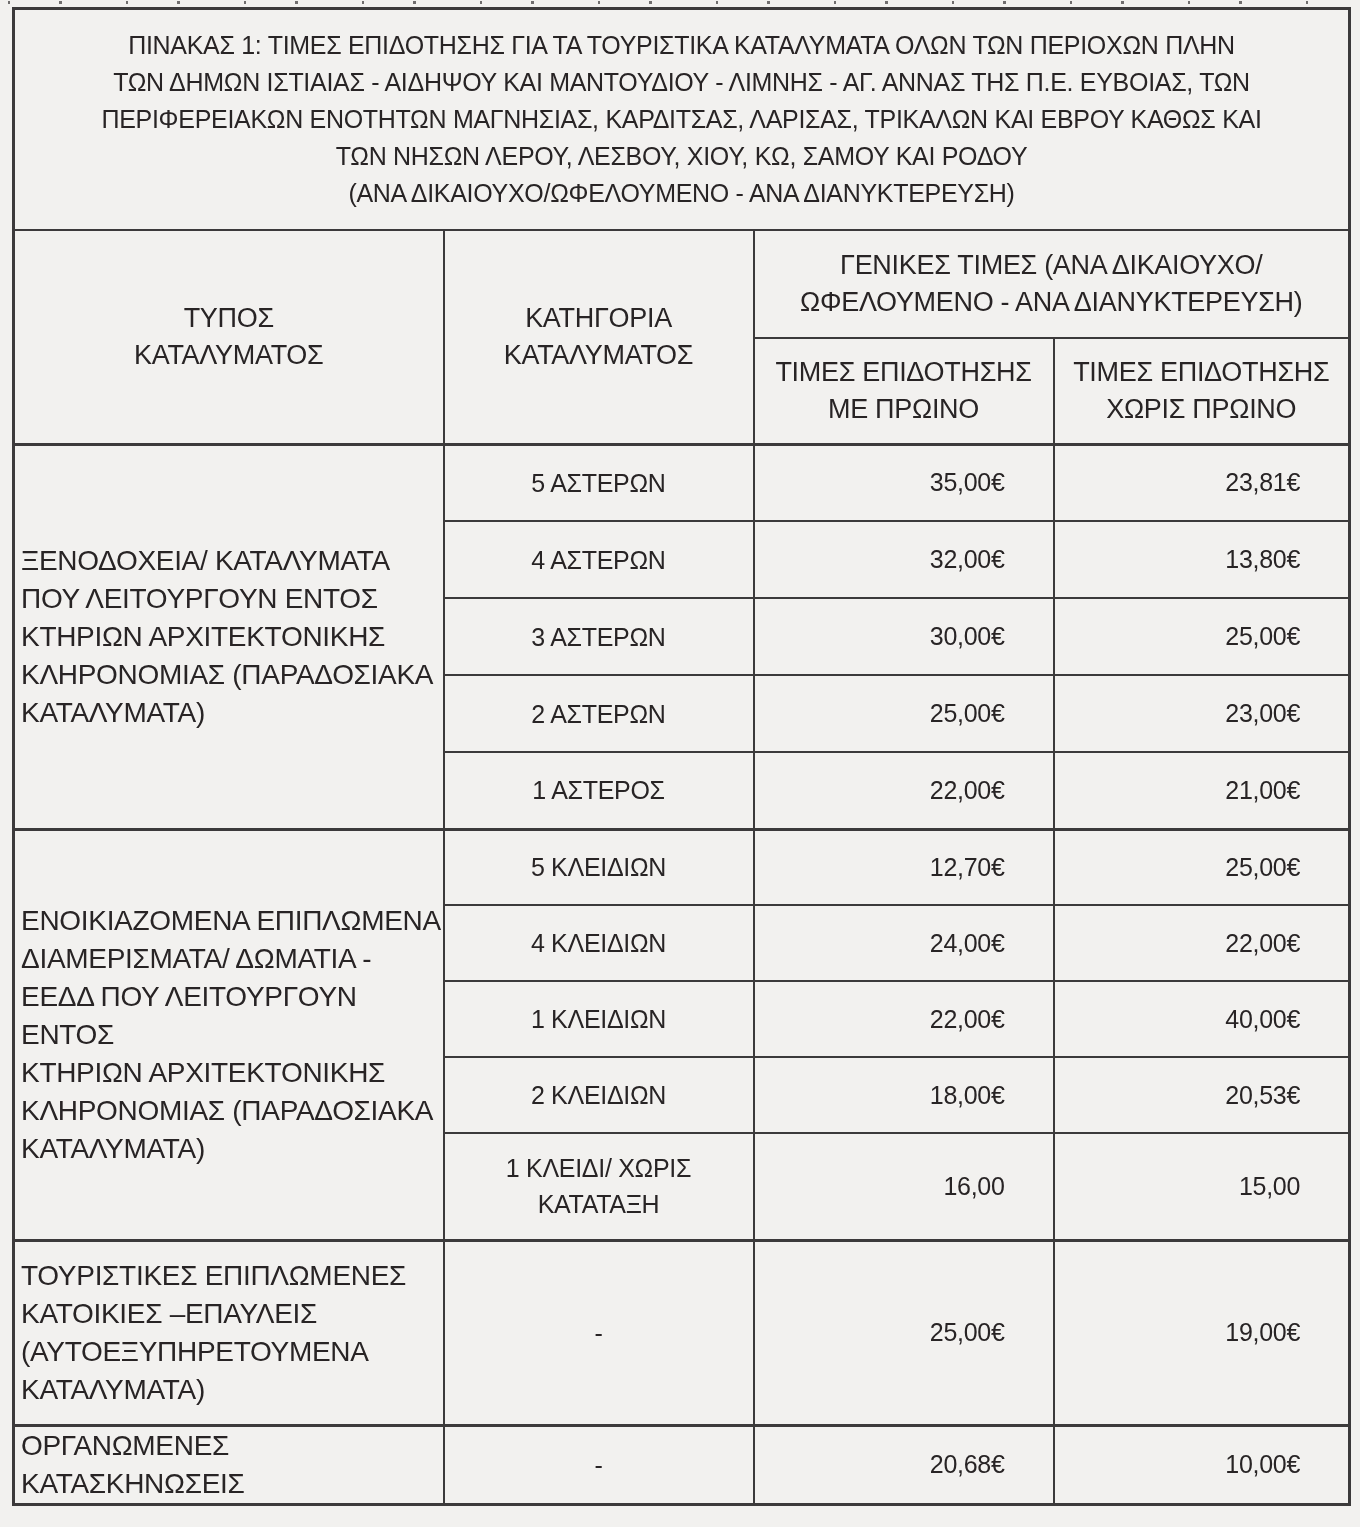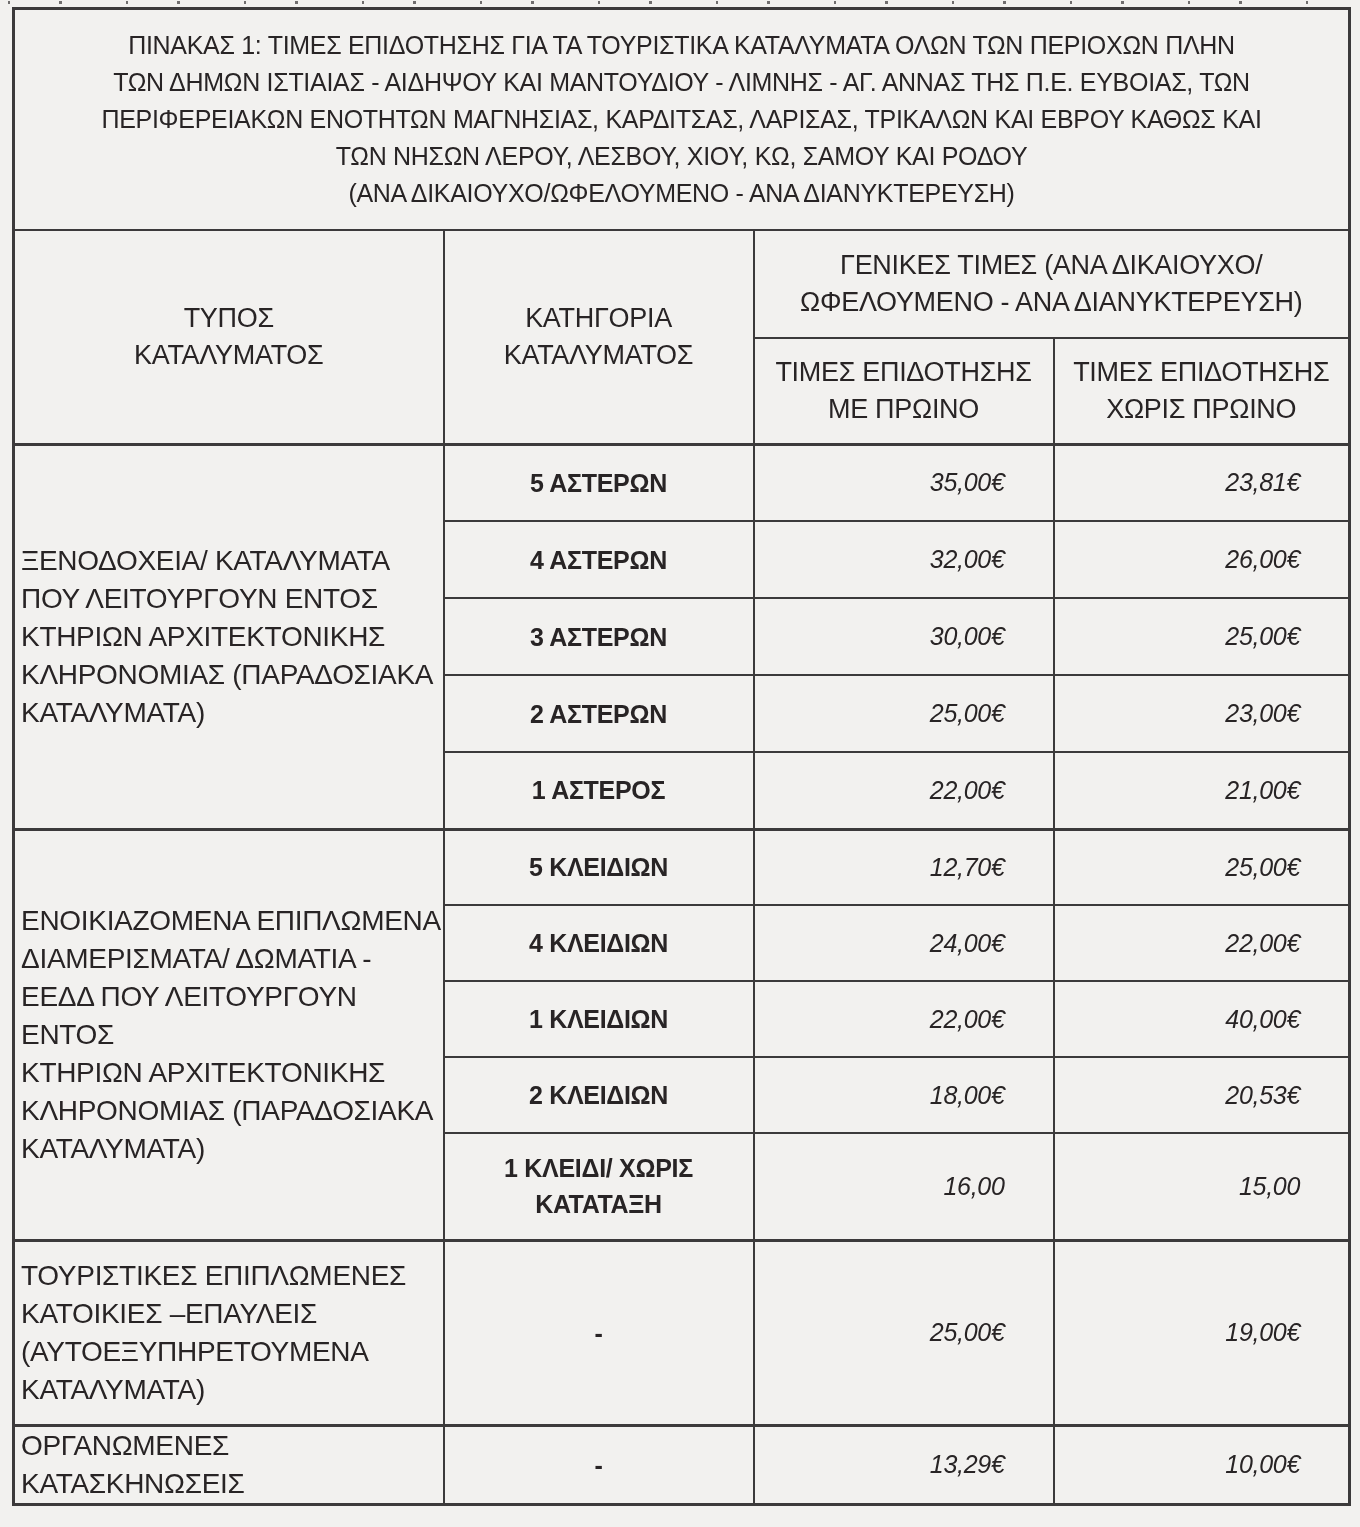--- a/index.html
+++ b/index.html
@@ -59,28 +59,26 @@
     padding-left:6px;
     font-size:28px;
     line-height:38px;
     letter-spacing:-0.3px;
   }
   .cat-cell{
     text-align:center;
     font-size:25px;
     letter-spacing:-0.3px;
     line-height:36px;
-    font-weight:bold;
   }
   .price-cell{
     text-align:right;
     padding-right:48px;
     font-size:25px;
     letter-spacing:-0.3px;
-    font-style:italic;
   }
   .r-std{height:77px;}
   .r-std2{height:76px;}
   .r-tall{height:107px;}
   .r-g3{height:185px;}
   .r-g4{height:70px;}
 </style>
 </head>
 <body>
 
@@ -124,21 +122,21 @@
 ΚΤΗΡΙΩΝ ΑΡΧΙΤΕΚΤΟΝΙΚΗΣ
 ΚΛΗΡΟΝΟΜΙΑΣ (ΠΑΡΑΔΟΣΙΑΚΑ
 ΚΑΤΑΛΥΜΑΤΑ)</td>
     <td class="cat-cell">5 ΑΣΤΕΡΩΝ</td>
     <td class="price-cell">35,00€</td>
     <td class="price-cell">23,81€</td>
   </tr>
   <tr class="r-std">
     <td class="cat-cell">4 ΑΣΤΕΡΩΝ</td>
     <td class="price-cell">32,00€</td>
-    <td class="price-cell">26,00€</td>
+    <td class="price-cell">13,80€</td>
   </tr>
   <tr class="r-std">
     <td class="cat-cell">3 ΑΣΤΕΡΩΝ</td>
     <td class="price-cell">30,00€</td>
     <td class="price-cell">25,00€</td>
   </tr>
   <tr class="r-std">
     <td class="cat-cell">2 ΑΣΤΕΡΩΝ</td>
     <td class="price-cell">25,00€</td>
     <td class="price-cell">23,00€</td>
@@ -188,17 +186,17 @@
 (ΑΥΤΟΕΞΥΠΗΡΕΤΟΥΜΕΝΑ
 ΚΑΤΑΛΥΜΑΤΑ)</td>
     <td class="cat-cell">-</td>
     <td class="price-cell">25,00€</td>
     <td class="price-cell">19,00€</td>
   </tr>
 
   <tr class="gs r-g4">
     <td class="type-cell">ΟΡΓΑΝΩΜΕΝΕΣ ΚΑΤΑΣΚΗΝΩΣΕΙΣ</td>
     <td class="cat-cell">-</td>
-    <td class="price-cell">13,29€</td>
+    <td class="price-cell">20,68€</td>
     <td class="price-cell">10,00€</td>
   </tr>
 </tbody>
   </table>
 
 </body></html>

